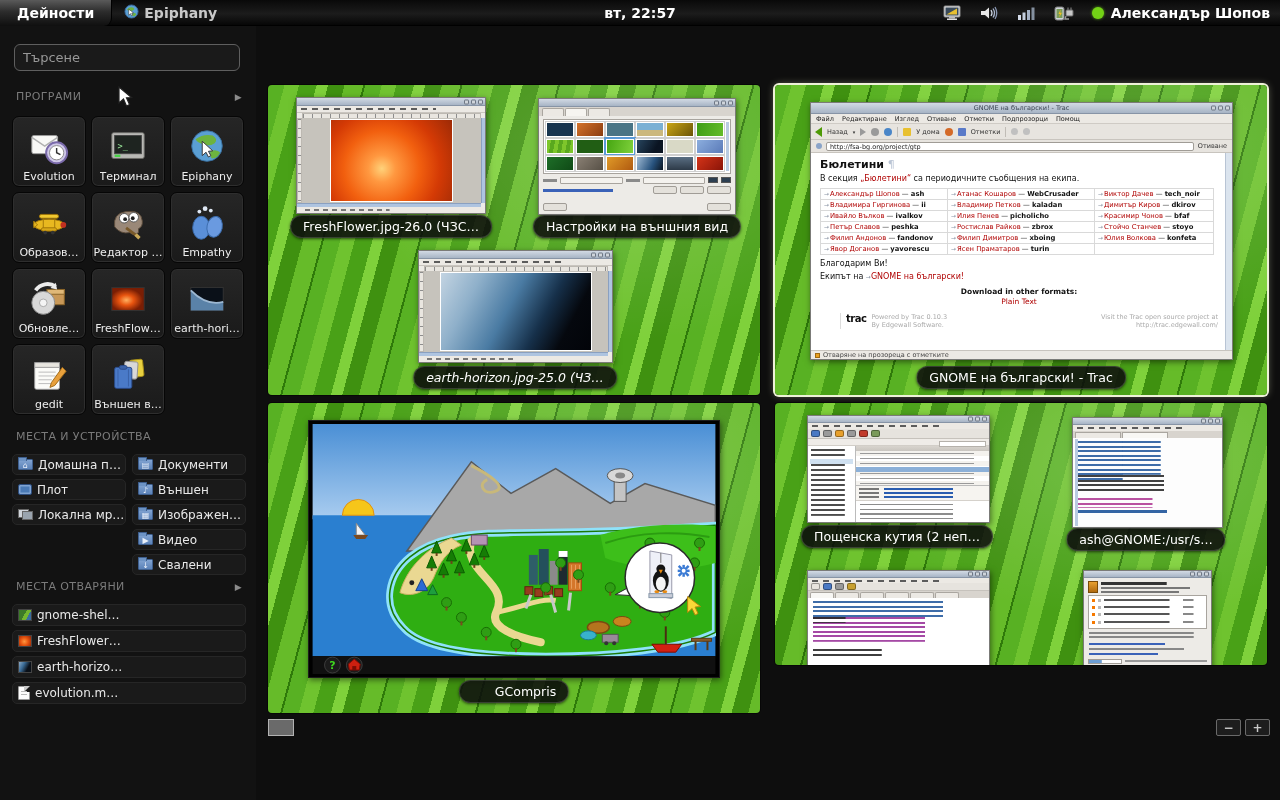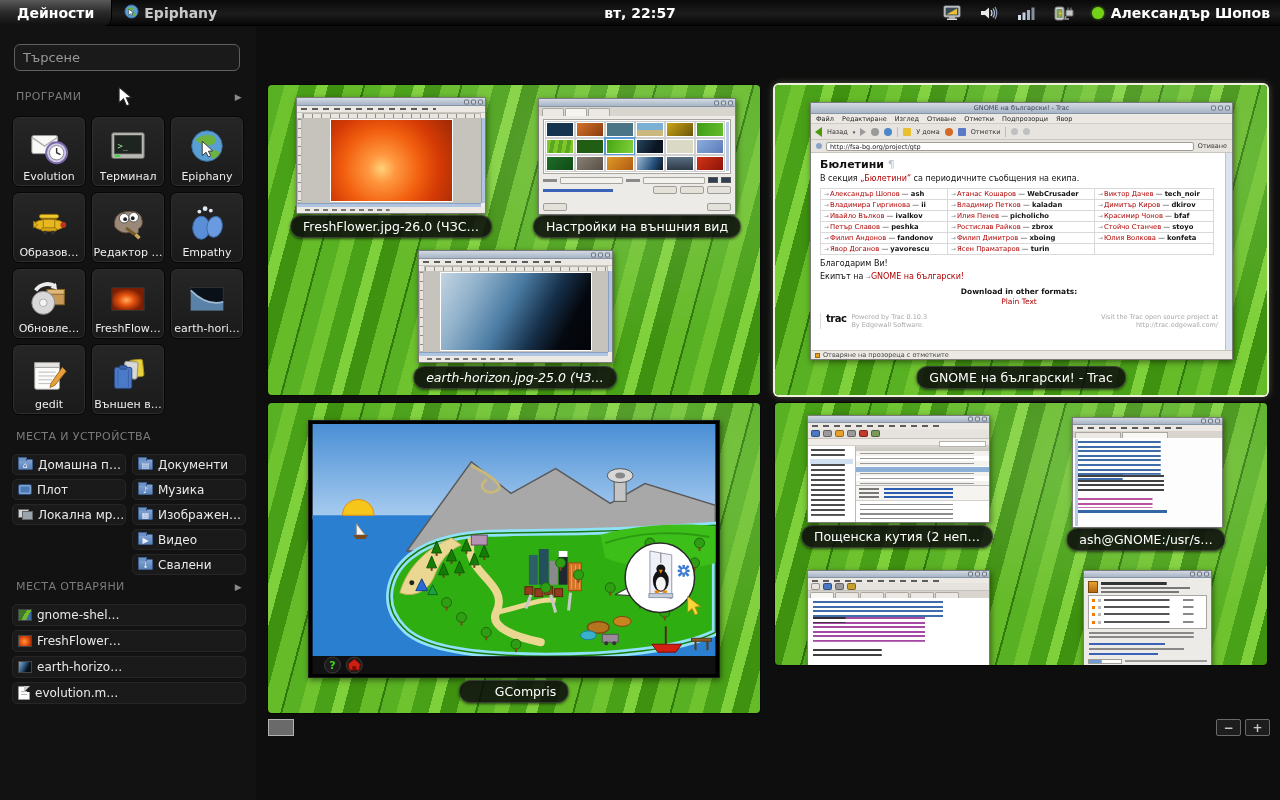--- a/index.html
+++ b/index.html
@@ -160,21 +160,21 @@
   .red { color:#b00202; }
   .tr-h2 { font-size:9.5px; font-weight:bold; margin-bottom:3px; }
   #trac-table { border-collapse:collapse; width:99%; font-size:6.8px; margin-bottom:4px; }
   #trac-table td { border:1px solid #d9d9d9; padding:1px 3px; white-space:nowrap; overflow:hidden; }
   #trac-table .arr { color:#8a94a4; font-size:6px; margin-right:1px; }
   #trac-table .tname { color:#b00202; }
   .tr-small { font-size:8px; margin-bottom:4px; }
   .tr-dl { text-align:center; margin-top:6px; font-size:7.5px; font-weight:bold; }
   .tr-dl .red { font-weight:normal; display:block; margin-top:1px; }
   .tr-foot { margin-top:7px; display:flex; justify-content:space-between; align-items:center;
-             font-size:6.5px; color:#aaa; }
+             font-size:6.5px; color:#aaa;margin-left:20px; }
   .tr-foot .logo { font-size:10px; font-weight:bold; color:#111; margin-right:5px; letter-spacing:-.5px; }
   .tr-foot .lcol { display:flex; align-items:flex-start; border-left:1px solid #ddd; padding-left:5px; }
   .tr-foot .rcol { text-align:right; }
   .tr-stat { height:9px; flex:none; background:#ece9e4; border-top:1px solid #c8c4be; font-size:6.5px;
              color:#444; line-height:8px; padding-left:4px; display:flex; align-items:center; gap:3px; }
   .tr-stat i { width:5px; height:5px; background:#e8a020; border:1px solid #a06a10; display:inline-block; }
 
   
   #gcwin { background:#000; border:1px solid #1c1c1c; padding:3px; }
   #gcwin svg { display:block; }
@@ -528,21 +528,21 @@
           <span>Локална мр…</span>
         </div>
     </div>
     <div class="pcol">
       <div class="pitem">
           <span class="fi" data-g="▤"></span>
           <span>Документи</span>
         </div>
       <div class="pitem">
           <span class="fi" data-g="♪"></span>
-          <span>Музика</span>
+          <span>Външен</span>
         </div>
       <div class="pitem">
           <span class="fi" data-g="▦"></span>
           <span>Изображен…</span>
         </div>
       <div class="pitem">
           <span class="fi" data-g="▶"></span>
           <span>Видео</span>
         </div>
       <div class="pitem">
@@ -695,21 +695,21 @@
           <i></i>
         </span>
     </div>
     <div class="tr-menu">
       <span>Файл</span>
       <span>Редактиране</span>
       <span>Изглед</span>
       <span>Отиване</span>
       <span>Отметки</span>
       <span>Подпрозорци</span>
-      <span>Явор</span>
+      <span>Помощ</span>
     </div>
     <div class="tr-tools">
       <span class="arrow-l"></span>
       <span>Назад</span>
       <span style="font-size:5px;">▾</span>
       <span class="arrow-r"></span>
       <span class="ico-dot" style="background:#9a9a9a"></span>
       <span class="ico-dot" style="background:#4a86c8"></span>
       <span class="sep"></span>
       <span class="ico-dot" style="background:#e8c030; border-radius:1px"></span>

